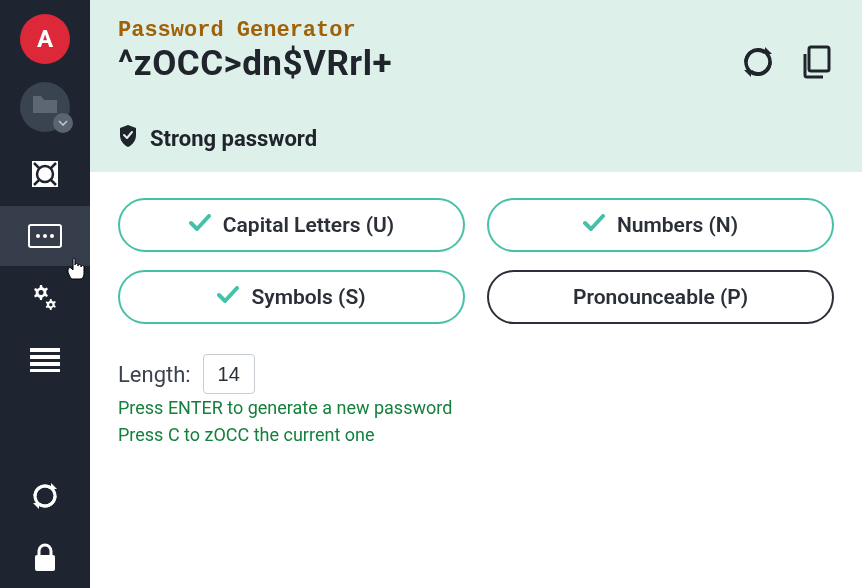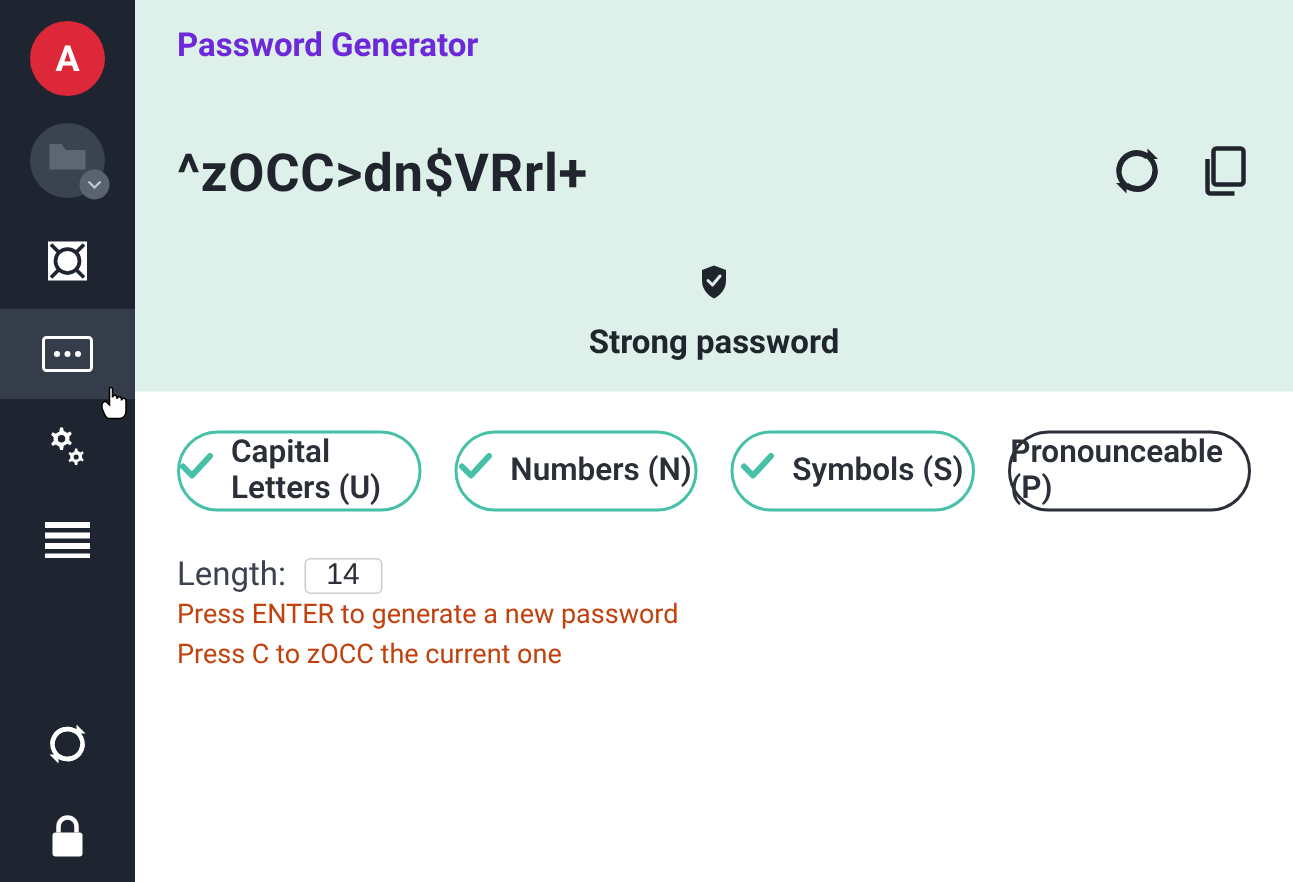--- a/index.html
+++ b/index.html
@@ -83,22 +83,22 @@
       display: flex;
       flex-direction: column;
     }
     .header-area {
       background: #def0ea;
       padding: 18px 28px 20px 28px;
     }
     .title {
       font-size: 22px;
       font-weight: 700;
-      color: #6d28d9;
-      margin-bottom: 52px;
+      color: #a16207;
+      font-family: Liberation Mono, monospace;
     }
     .password-row {
       display: flex;
       align-items: center;
       justify-content: space-between;
       margin-bottom: 40px;
     }
     .password-text {
       font-size: 35px;
       font-weight: 700;
@@ -113,33 +113,32 @@
     .action-btn {
       cursor: pointer;
       display: flex;
       align-items: center;
       justify-content: center;
     }
     .strength-row {
       display: flex;
       align-items: center;
       gap: 12px;
-      flex-direction: column;
     }
     .strength-label {
       font-size: 22px;
       font-weight: 700;
       color: #20242c;
     }
     .controls-area {
       padding: 26px 28px 20px 28px;
     }
     .toggle-grid {
       display: grid;
-      grid-template-columns: 1fr 1fr 1fr 1fr;
+      grid-template-columns: 1fr 1fr;
       gap: 18px 22px;
       margin-bottom: 30px;
     }
     .toggle-btn {
       height: 54px;
       border-radius: 27px;
       border: 2px solid #2a2f38;
       background: #fff;
       display: flex;
       align-items: center;
@@ -160,31 +159,31 @@
       display: flex;
       align-items: center;
       gap: 12px;
     }
     .length-label {
       font-size: 22px;
       color: #3c4350;
     }
     .length-input {
       width: 52px;
-      height: 24px;
+      height: 40px;
       border: 1px solid #c8cdd3;
       border-radius: 4px;
       text-align: center;
       font-size: 20px;
       color: #2a2f38;
       padding: 0;
     }
     .hints {
       font-size: 18px;
-      color: #c2410c;
+      color: #15803d;
       line-height: 1.5;
     }
     .cursor-pointer-svg {
       position: absolute;
       left: 67px;
       top: 257px;
       pointer-events: none;
       z-index: 100;
     }
   </style>

